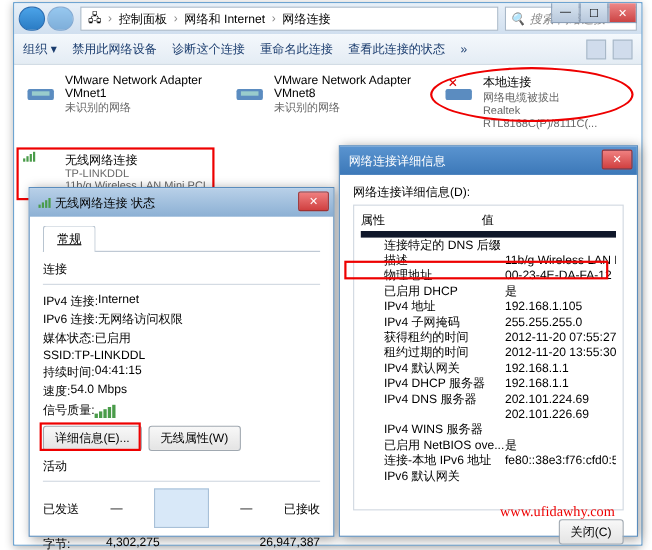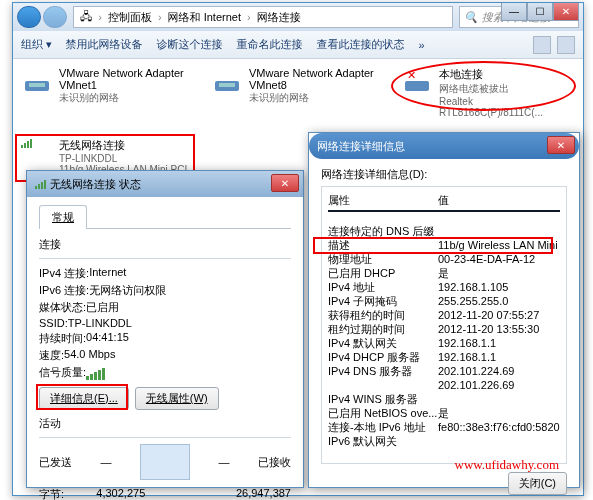--- a/index.html
+++ b/index.html
@@ -46,34 +46,34 @@
 .tab-row { display: flex; border-bottom: 1px solid #b8c4d0; }
 .tab { padding: 4px 12px; background: #fff; border: 1px solid #b8c4d0; border-bottom: none; border-radius: 3px 3px 0 0; margin-bottom: -1px; text-decoration: underline; }
 .status-section { margin-top: 8px; }
 .status-row { display: flex; padding: 1px 0; }
 .status-row .lbl { color: #000; }
 .status-row .val { color: #000; }
 .hr { border-top: 1px solid #d0d8e0; margin: 6px 0; }
 .sigbar { display: inline-flex; gap: 1px; align-items: flex-end; }
 .sigbar span { width: 3px; background: #4a9c4a; }
 .sigbar span:nth-child(1){height:4px}.sigbar span:nth-child(2){height:6px}.sigbar span:nth-child(3){height:8px}.sigbar span:nth-child(4){height:10px}.sigbar span:nth-child(5){height:12px}
-.btn-row { display: flex; gap: 6px; margin: 6px 0; text-decoration: underline; }
+.btn-row { display: flex; gap: 6px; margin: 6px 0; }
 .win-btn { padding: 3px 10px; background: linear-gradient(#f8f8f8, #e4e4e4); border: 1px solid #a0a8b0; border-radius: 3px; cursor: pointer; }
 .activity { display: flex; align-items: center; justify-content: space-between; margin: 6px 0; }
 .activity-mid { width: 50px; height: 36px; background: #d8e8f8; border: 1px solid #a8c0d8; }
 .close-row { text-align: right; margin-top: 8px; }
 
 
 .details-dlg { top: 132px; left: 308px; width: 272px; height: 356px; }
-.details-dlg .dialog-title { background: linear-gradient(#5a94d0, #3c78b8); color: #fff; border-radius: 13px; }
+.details-dlg .dialog-title { background: linear-gradient(#5a94d0, #3c78b8); color: #fff; }
 .group-box { border: 1px solid #d0d8e0; padding: 6px; margin-top: 4px; height: 278px; overflow: hidden; }
-.prop-header { display: flex; border-bottom: 2px solid #0f172a; padding-bottom: 2px; margin-bottom: 12px; }
+.prop-header { display: flex; border-bottom: 6px solid #0f172a; padding-bottom: 2px; margin-bottom: 0; }
 .prop-header div:first-child { width: 110px; }
 .prop-row { display: flex; padding: 0; font-size: 10px; line-height: 14px; }
-.prop-row .pname { width: 110px; }
+.prop-row .pname { width: 110px; margin-left: 21px; }
 .prop-row .pval { flex: 1; white-space: nowrap; overflow: hidden; }
 .watermark { position: absolute; bottom: 30px; right: 20px; color: #e00; font-size: 13px; font-family: serif; }
 
 .wifi-icon { display: inline-flex; gap: 1px; align-items: flex-end; margin-right: 4px; }
 .wifi-icon span { width: 2px; background: #4a9c4a; }
 .wifi-icon span:nth-child(1){height:3px}.wifi-icon span:nth-child(2){height:5px}.wifi-icon span:nth-child(3){height:7px}.wifi-icon span:nth-child(4){height:9px}
 </style>
 </head>
 <body>
 

